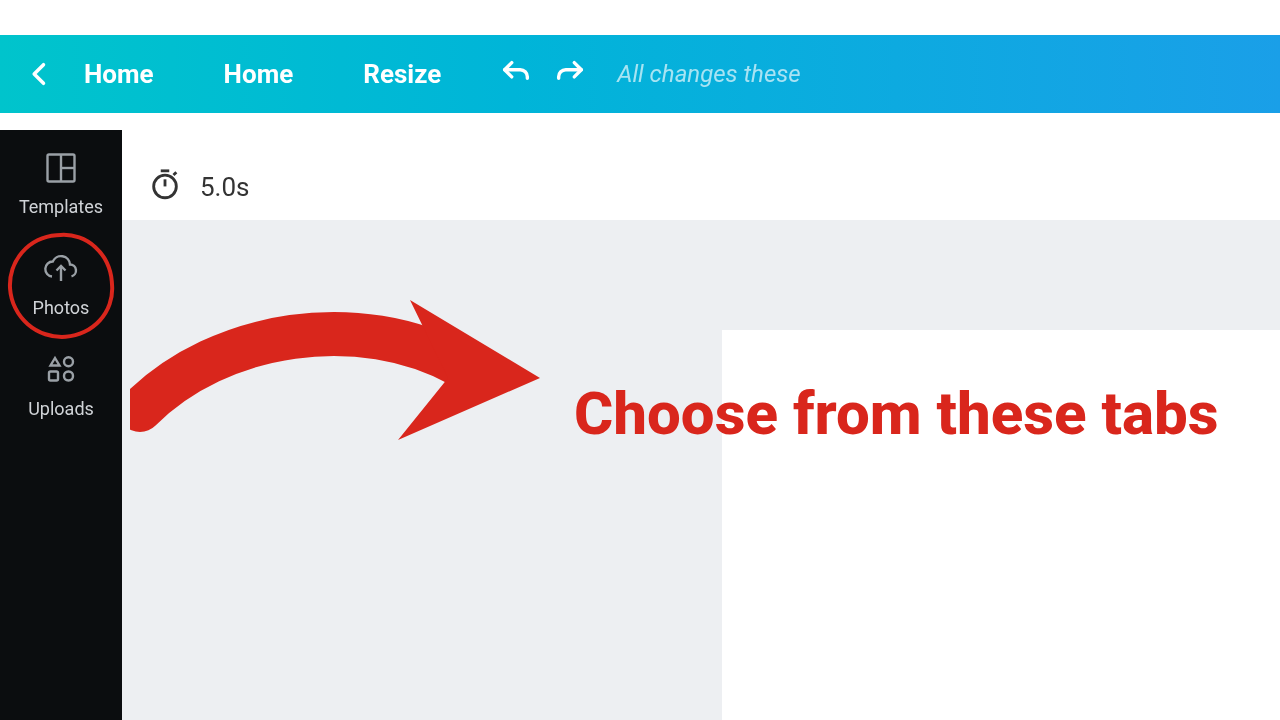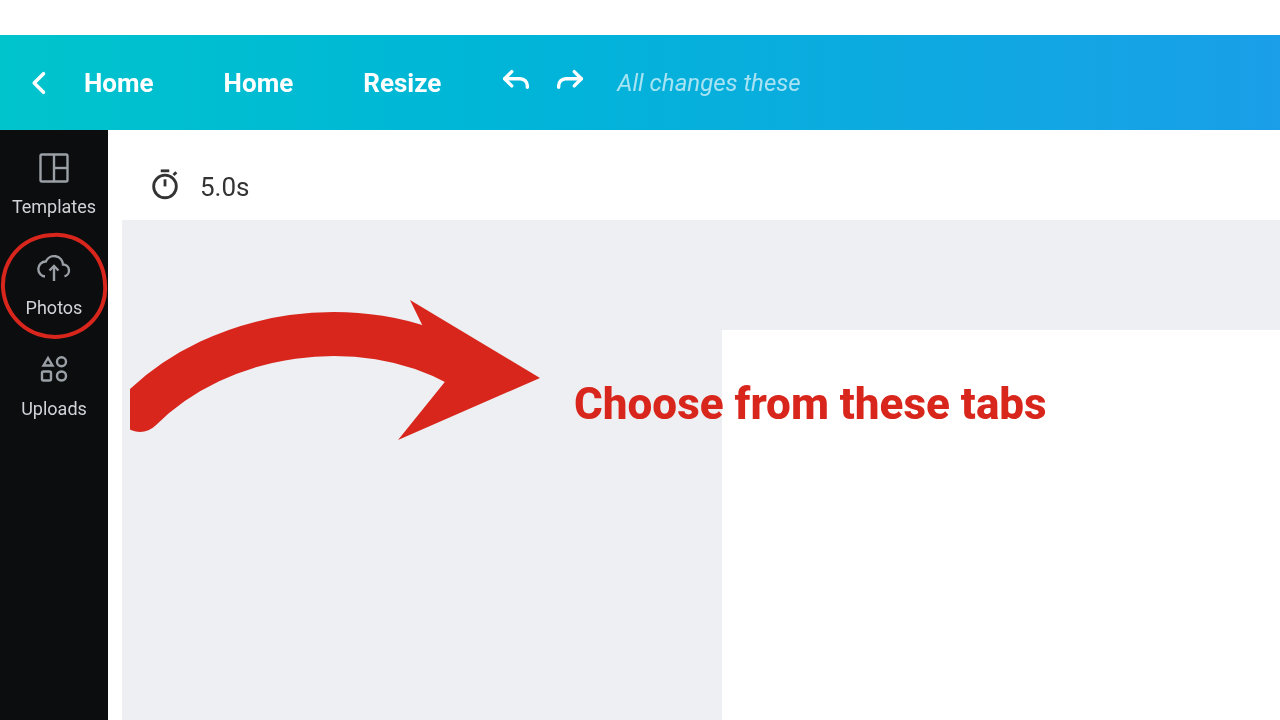--- a/index.html
+++ b/index.html
@@ -2,21 +2,21 @@
 <html><head>
 <meta charset="utf-8">
 <style>
   * { box-sizing: border-box; margin: 0; padding: 0; font-family: -apple-system, BlinkMacSystemFont, "Segoe UI", Roboto, Helvetica, Arial, sans-serif; }
   body { width: 1280px; height: 720px; background: #ffffff; overflow: hidden; position: relative; }
 
   
   .topbar {
     position: absolute;
     top: 35px; left: 0; right: 0;
-    height: 95px;
+    height: 78px;
     background: linear-gradient(90deg, #00c4cc 0%, #00b5d8 40%, #1a9fe8 100%);
     display: flex;
     align-items: center;
     padding: 0 18px;
     color: #ffffff;
   }
   .tb-back {
     width: 44px; height: 44px;
     display: flex; align-items: center; justify-content: center;
     cursor: pointer;
@@ -39,21 +39,21 @@
     font-size: 24px;
     font-style: italic;
     color: rgba(255,255,255,0.65);
     margin-left: 20px;
   }
 
   
   .sidebar {
     position: absolute;
     left: 0; top: 130px; bottom: 0;
-    width: 108px;
+    width: 122px;
     background: #0b0d0f;
     display: flex;
     flex-direction: column;
     align-items: center;
     padding-top: 20px;
     gap: 34px;
   }
   .sb-item {
     width: 100%;
     display: flex;
@@ -116,21 +116,21 @@
   
   .arrow-wrap {
     position: absolute;
     left: 130px; top: 270px;
     width: 430px; height: 200px;
     pointer-events: none;
   }
   .annot-text {
     position: absolute;
     left: 574px; top: 378px;
-    font-size: 44px;
+    font-size: 60px;
     font-weight: 800;
     color: #d9261c;
     white-space: nowrap;
     pointer-events: none;
   }
 </style>
 </head>
 <body>
 
 <div class="topbar">

